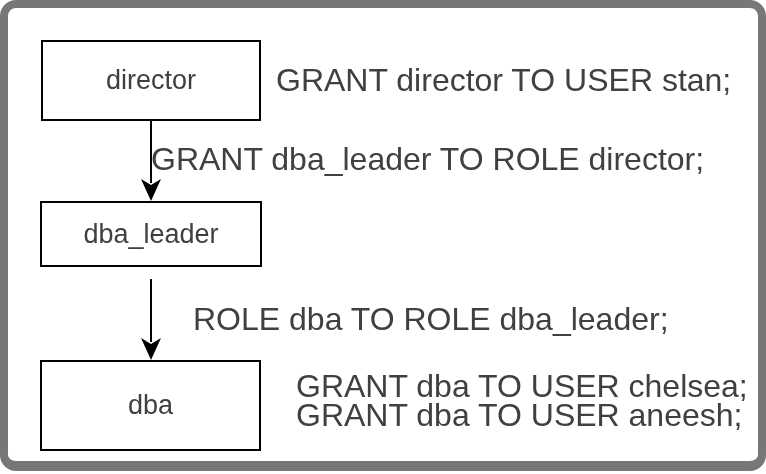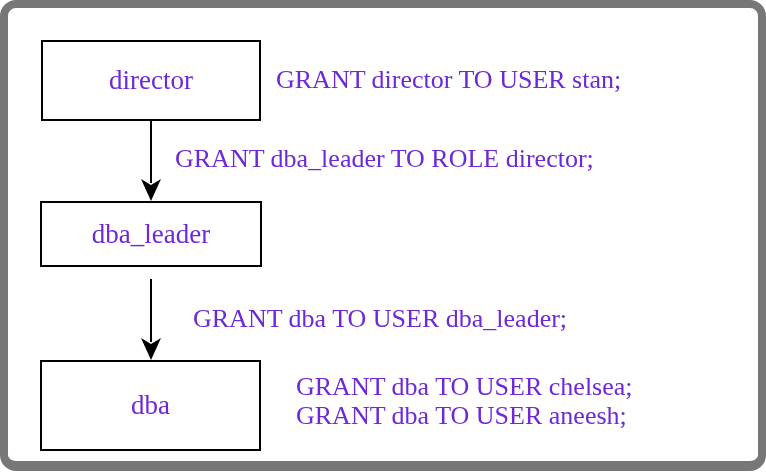--- a/index.html
+++ b/index.html
@@ -5,22 +5,22 @@
   html, body {
     margin: 0;
     padding: 0;
     background: #ffffff;
   }
   .page {
     position: relative;
     width: 766px;
     height: 474px;
     background: #ffffff;
-    font-family: Liberation Serif, serif;
-    color: #6d28d9;
+    font-family: Liberation Sans, sans-serif;
+    color: #404040;
     overflow: hidden;
   }
   .frame {
     position: absolute;
     left: 0;
     top: 0;
     width: 766px;
     height: 471px;
     box-sizing: border-box;
     border: 8px solid #777777;
@@ -46,25 +46,25 @@
   .arrow {
     position: absolute;
     left: 130px;
     width: 26px;
   }
   .arrow-1 { top: 113px; height: 80px; }
   .arrow-2 { top: 271px; height: 81px; }
 
   .edge-label, .annotation {
     position: absolute;
-    font-size: 26px;
+    font-size: 32px;
     line-height: 32px;
     white-space: nowrap;
   }
-  .edge-label-1 { left: 167px; top: 135px; }
+  .edge-label-1 { left: 143px; top: 135px; }
   .edge-label-2 { left: 185px; top: 295px; }
   .annotation-1 { left: 268px; top: 56px; }
   .annotation-2 { left: 305px; top: 217px; }
   .annotation-3 {
     left: 288px; top: 364px;
     width: 350px;
     line-height: 29px;
     text-align: left;
     white-space: nowrap;
   }
@@ -86,21 +86,21 @@
       <polygon points="3,58 13,80 23,58 13,64" fill="#000000"></polygon>
     </svg>
 
     <svg class="arrow arrow-2" viewBox="0 0 26 81">
       <line x1="13" y1="0" x2="13" y2="63" stroke="#000000" stroke-width="2"></line>
       <polygon points="3,59 13,81 23,59 13,65" fill="#000000"></polygon>
     </svg>
 
     <div class="edge-label edge-label-1">GRANT dba_leader TO ROLE director;</div>
 
-    <div class="edge-label edge-label-2">GRANT dba TO USER dba_leader;</div>
+    <div class="edge-label edge-label-2">ROLE dba TO ROLE dba_leader;</div>
 
     <div class="annotation annotation-1">GRANT director TO USER stan;</div>
 
 
     <div class="annotation annotation-3">
       <div>GRANT dba TO USER chelsea;</div>
       <div>GRANT dba TO USER aneesh;</div>
     </div>
 
   </div>

